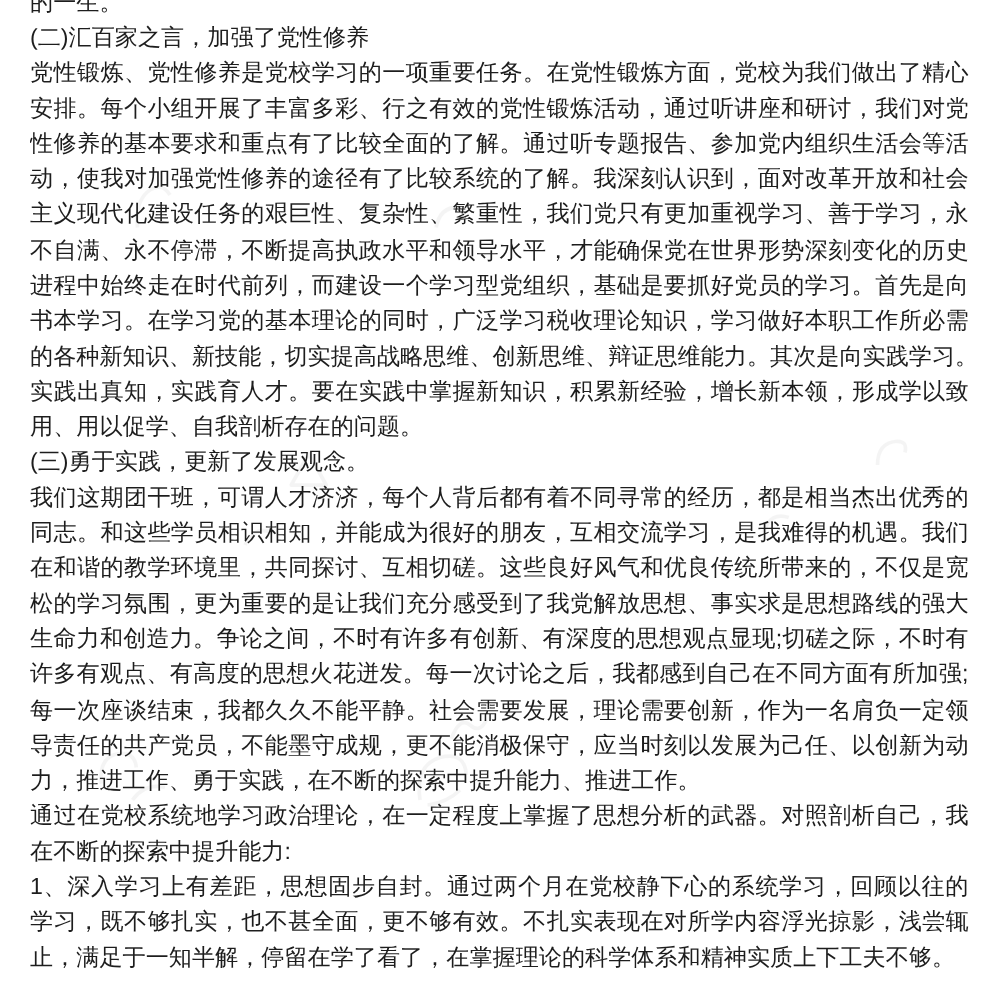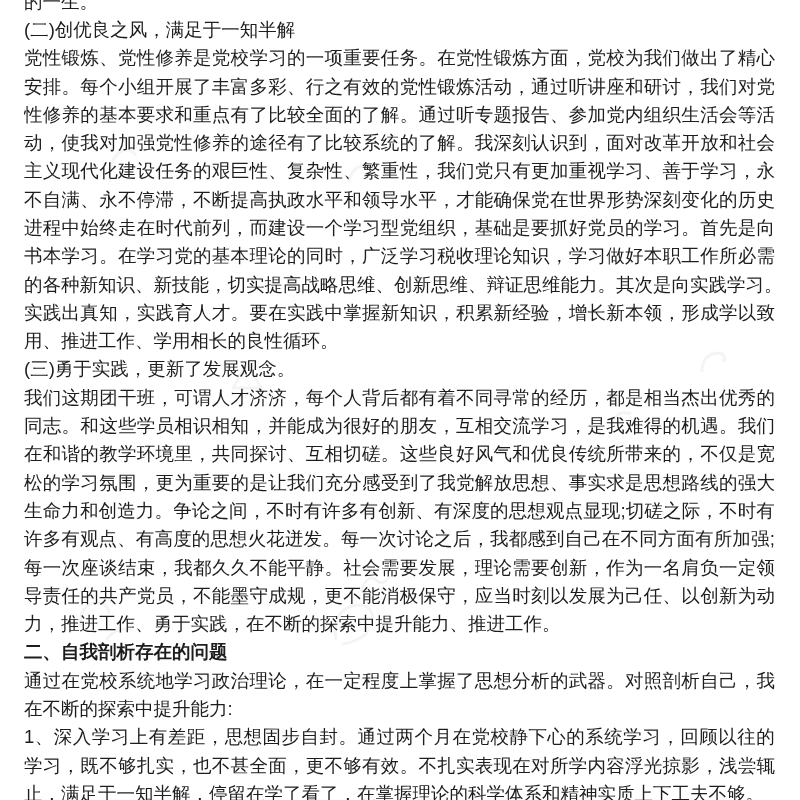--- a/index.html
+++ b/index.html
@@ -120,21 +120,21 @@
     </div>
     <div class="wm" style="left:104px; top:624px;">
       <svg width="30" height="20" viewBox="0 0 30 20">
           <path d="M2 16 Q12 2 28 6" fill="none" stroke="#777" stroke-width="3"></path>
         </svg>
     </div>
   </div>
 
   <div class="text-block">
       <div class="line left">的一生。</div>
-      <div class="line left">(二)创优良之风，满足于一知半解</div>
+      <div class="line left">(二)汇百家之言，加强了党性修养</div>
       <div class="line justify">
         <span>党</span>
         <span>性</span>
         <span>锻</span>
         <span>炼</span>
         <span>、</span>
         <span>党</span>
         <span>性</span>
         <span>修</span>
         <span>养</span>
@@ -542,21 +542,21 @@
         <span>新</span>
         <span>本</span>
         <span>领</span>
         <span>，</span>
         <span>形</span>
         <span>成</span>
         <span>学</span>
         <span>以</span>
         <span>致</span>
       </div>
-      <div class="line left">用、推进工作、学用相长的良性循环。</div>
+      <div class="line left">用、用以促学、自我剖析存在的问题。</div>
       <div class="line left">(三)勇于实践，更新了发展观念。</div>
       <div class="line justify">
         <span>我</span>
         <span>们</span>
         <span>这</span>
         <span>期</span>
         <span>团</span>
         <span>干</span>
         <span>班</span>
         <span>，</span>
@@ -883,21 +883,20 @@
         <span>己</span>
         <span>任</span>
         <span>、</span>
         <span>以</span>
         <span>创</span>
         <span>新</span>
         <span>为</span>
         <span>动</span>
       </div>
       <div class="line left">力，推进工作、勇于实践，在不断的探索中提升能力、推进工作。</div>
-      <div class="line left bold">二、自我剖析存在的问题</div>
       <div class="line justify">
         <span>通</span>
         <span>过</span>
         <span>在</span>
         <span>党</span>
         <span>校</span>
         <span>系</span>
         <span>统</span>
         <span>地</span>
         <span>学</span>

